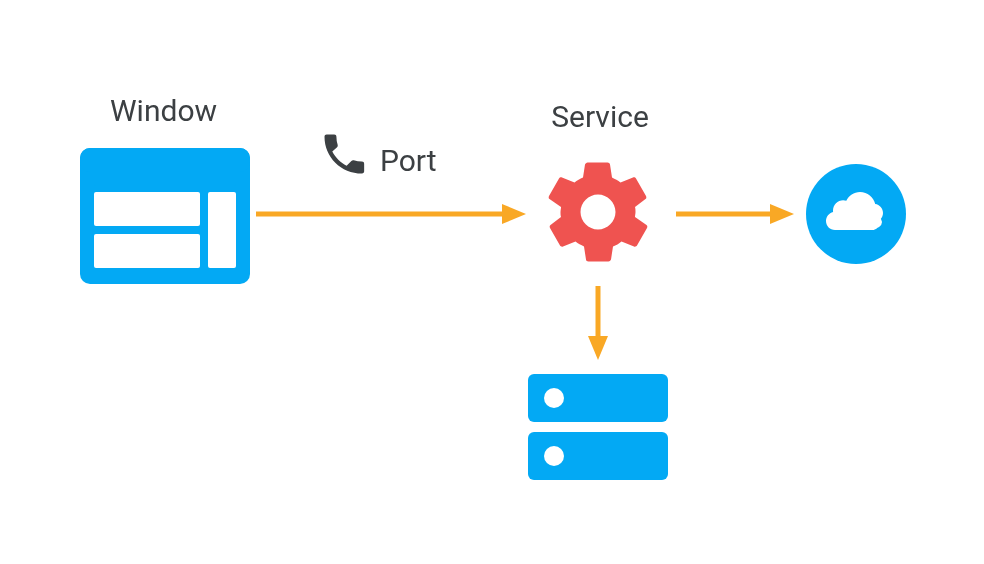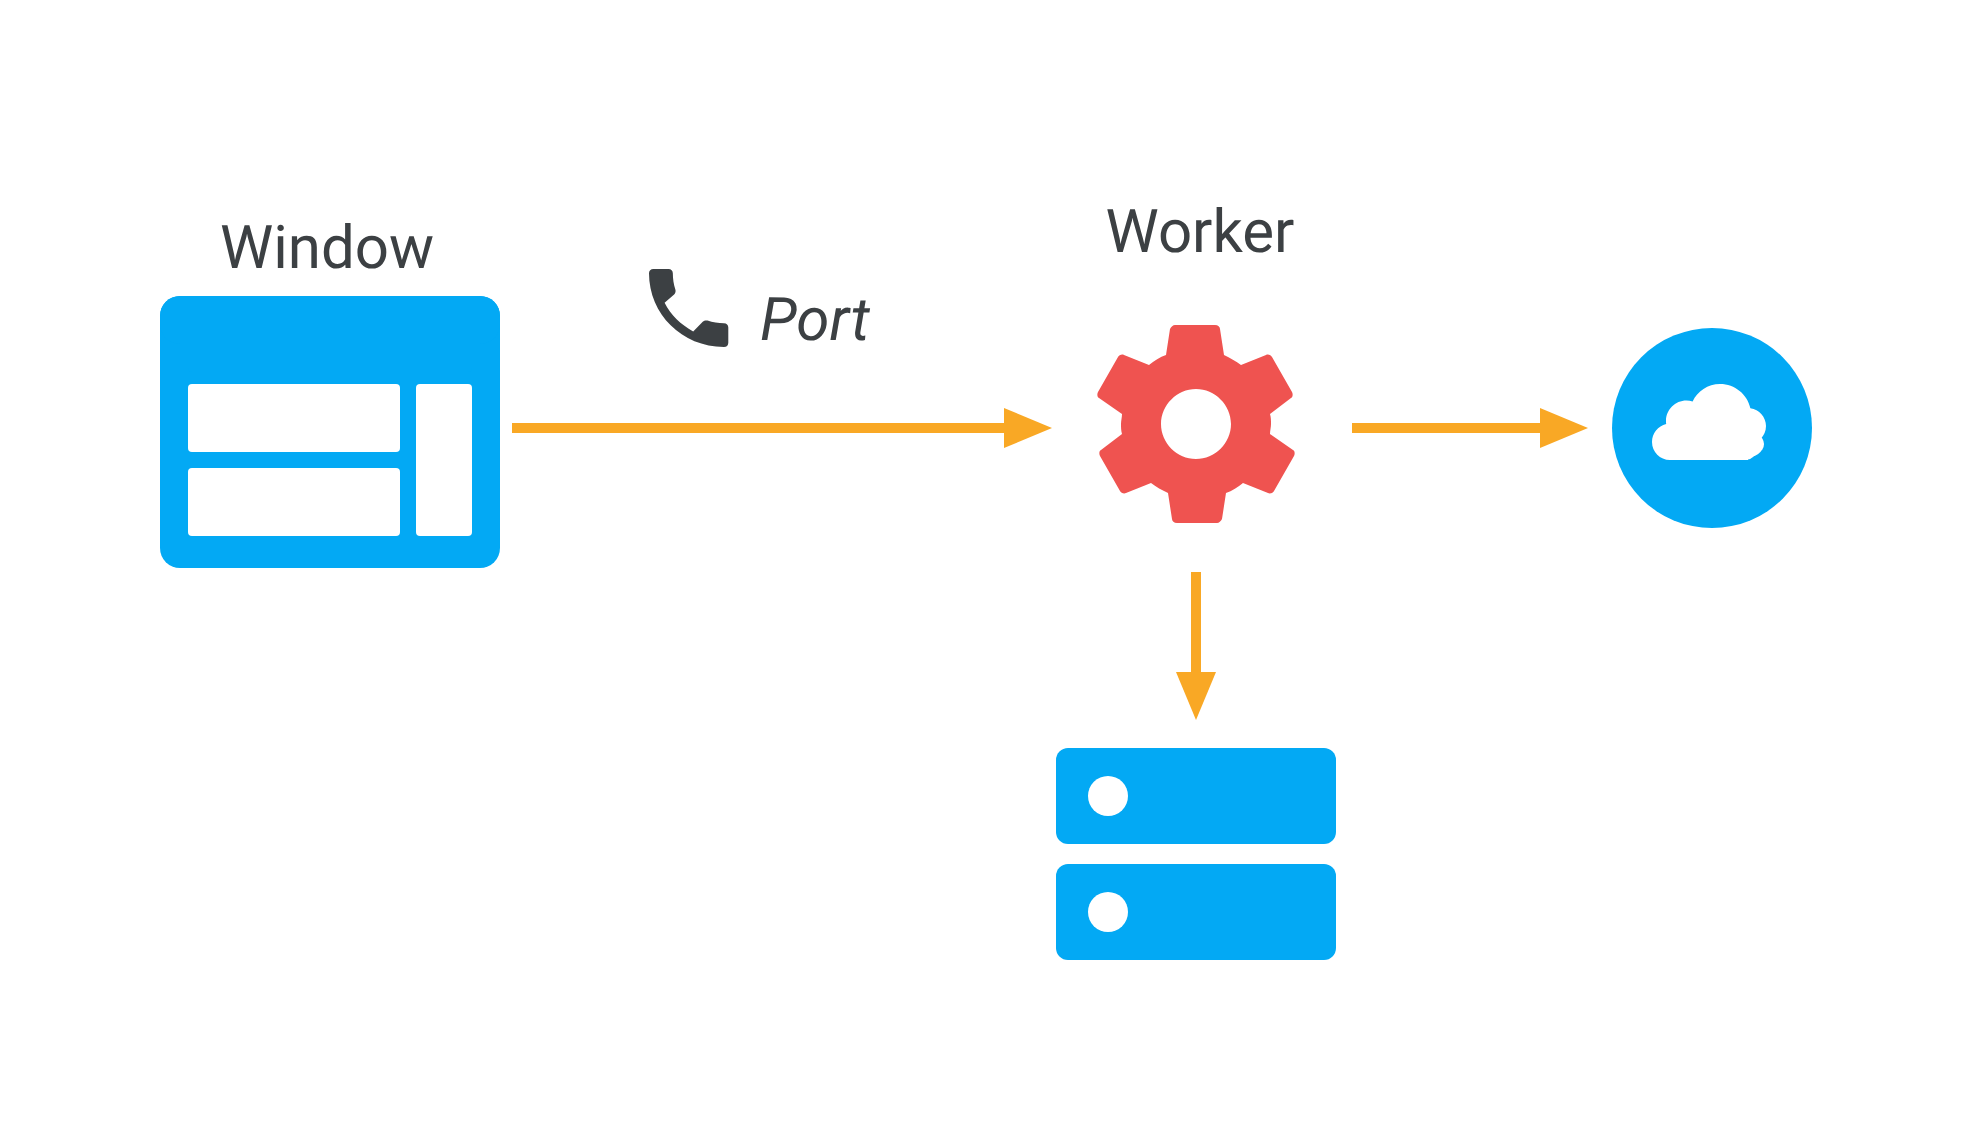--- a/index.html
+++ b/index.html
@@ -16,21 +16,21 @@
     position: absolute;
     font-size: 30px;
     color: #3c4043;
     text-align: center;
     line-height: 1.25;
   }
 </style>
 </head>
 <body>
 
-<div class="label" style="left:110px; top:92px;margin-top:14px;">Window</div>
+<div class="label" style="left:110px; top:92px;">Window</div>
 
 <div style="position:absolute; left:80px; top:148px;">
   <svg width="170" height="136" viewBox="0 0 170 136">
     <rect x="0" y="0" width="170" height="136" rx="10" ry="10" fill="#03a9f4"></rect>
 
     <rect x="14" y="24" width="142" height="14" rx="2" fill="#03a9f4"></rect>
     <rect x="14" y="44" width="106" height="34" rx="2" fill="#ffffff"></rect>
     <rect x="14" y="86" width="106" height="34" rx="2" fill="#ffffff"></rect>
     <rect x="128" y="44" width="28" height="76" rx="2" fill="#ffffff"></rect>
 
@@ -38,32 +38,32 @@
     <rect x="14" y="24" width="142" height="10" fill="#03a9f4"></rect>
   </svg>
 </div>
 
 <div style="position:absolute; left:318px; top:128px;">
   <svg width="52" height="52" viewBox="0 0 24 24">
     <path fill="#3c4043" d="M6.6 10.8c1.4 2.8 3.8 5.1 6.6 6.6l2.2-2.2c.3-.3.7-.4 1.1-.3 1.2.4 2.5.6 3.8.6.6 0 1 .4 1 1V20c0 .6-.4 1-1 1C10.6 21 3 13.4 3 4c0-.6.4-1 1-1h3.5c.6 0 1 .4 1 1 0 1.3.2 2.6.6 3.8.1.4 0 .8-.3 1.1L6.6 10.8z"></path>
   </svg>
 </div>
 
-<div class="label" style="left:380px; top:142px;font-style:italic;">Port</div>
+<div class="label" style="left:380px; top:142px;">Port</div>
 
 <div style="position:absolute; left:256px; top:204px;">
   <svg width="270" height="20" viewBox="0 0 270 20">
     <line x1="0" y1="10" x2="250" y2="10" stroke="#f9a825" stroke-width="5"></line>
     <polygon points="270,10 246,0 246,20" fill="#f9a825"></polygon>
   </svg>
 </div>
 
 <div class="label" style="left:530px; top:60px; width:140px;">
   <br>
-  <span>Worker</span>
+  <span>Service</span>
 </div>
 
 <div style="position:absolute; left:538px; top:152px;">
   <svg width="120" height="120" viewBox="0 0 24 24">
     <path fill="#ef5350" d="M19.4 13c0-.3.1-.7.1-1s0-.7-.1-1l2.1-1.6c.2-.1.2-.4.1-.6l-2-3.5c-.1-.2-.4-.3-.6-.2l-2.5 1c-.5-.4-1.1-.7-1.7-1l-.4-2.6c0-.2-.2-.4-.5-.4h-4c-.2 0-.4.2-.5.4l-.4 2.6c-.6.2-1.2.6-1.7 1l-2.5-1c-.2-.1-.5 0-.6.2l-2 3.5c-.1.2-.1.5.1.6L4.6 11c0 .3-.1.7-.1 1s0 .7.1 1l-2.1 1.6c-.2.1-.2.4-.1.6l2 3.5c.1.2.4.3.6.2l2.5-1c.5.4 1.1.7 1.7 1l.4 2.6c0 .2.2.4.5.4h4c.2 0 .4-.2.5-.4l.4-2.6c.6-.2 1.2-.6 1.7-1l2.5 1c.2.1.5 0 .6-.2l2-3.5c.1-.2.1-.5-.1-.6L19.4 13zM12 15.5c-1.9 0-3.5-1.6-3.5-3.5s1.6-3.5 3.5-3.5 3.5 1.6 3.5 3.5-1.6 3.5-3.5 3.5z"></path>
   </svg>
 </div>
 
 <div style="position:absolute; left:676px; top:204px;">
   <svg width="118" height="20" viewBox="0 0 118 20">

